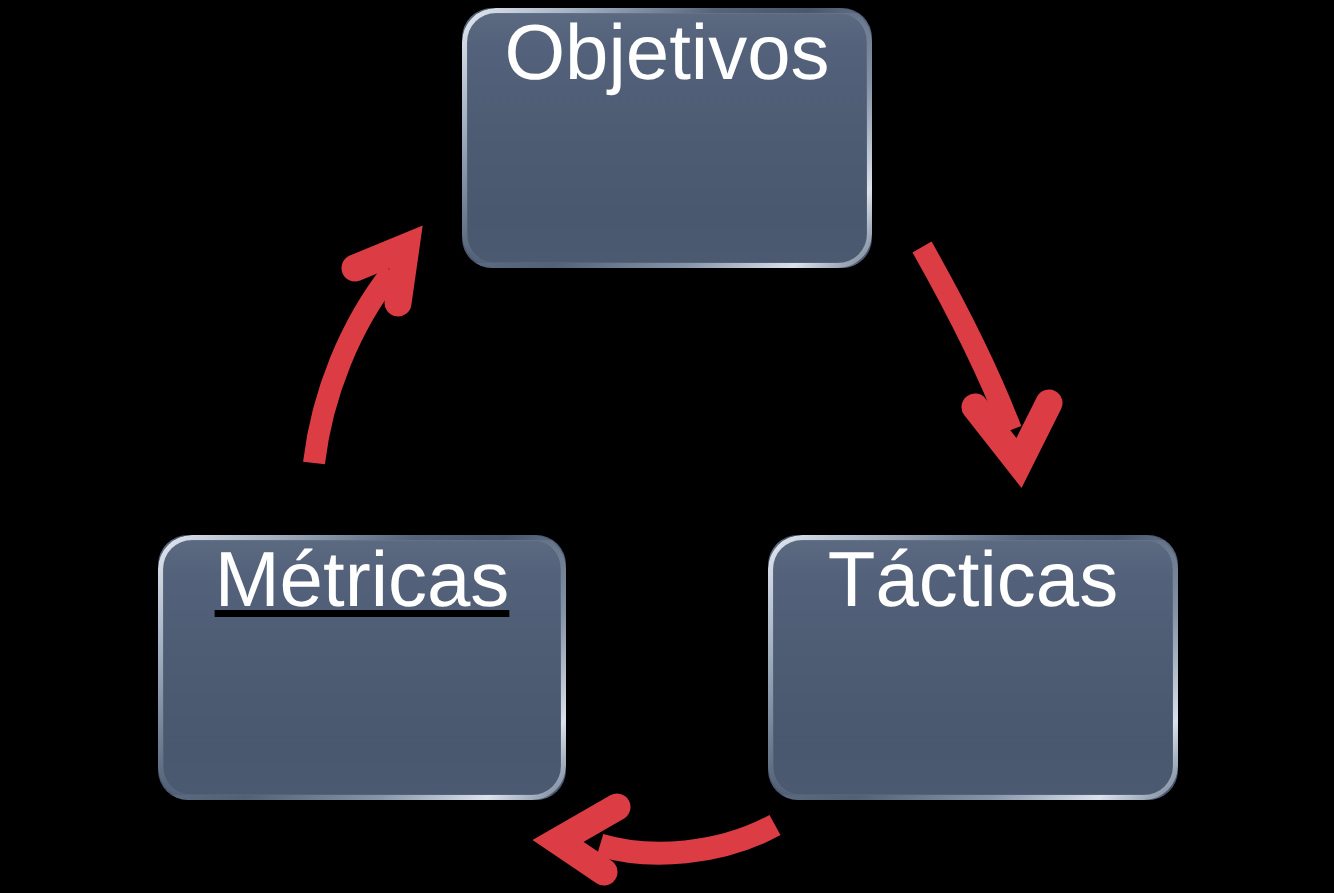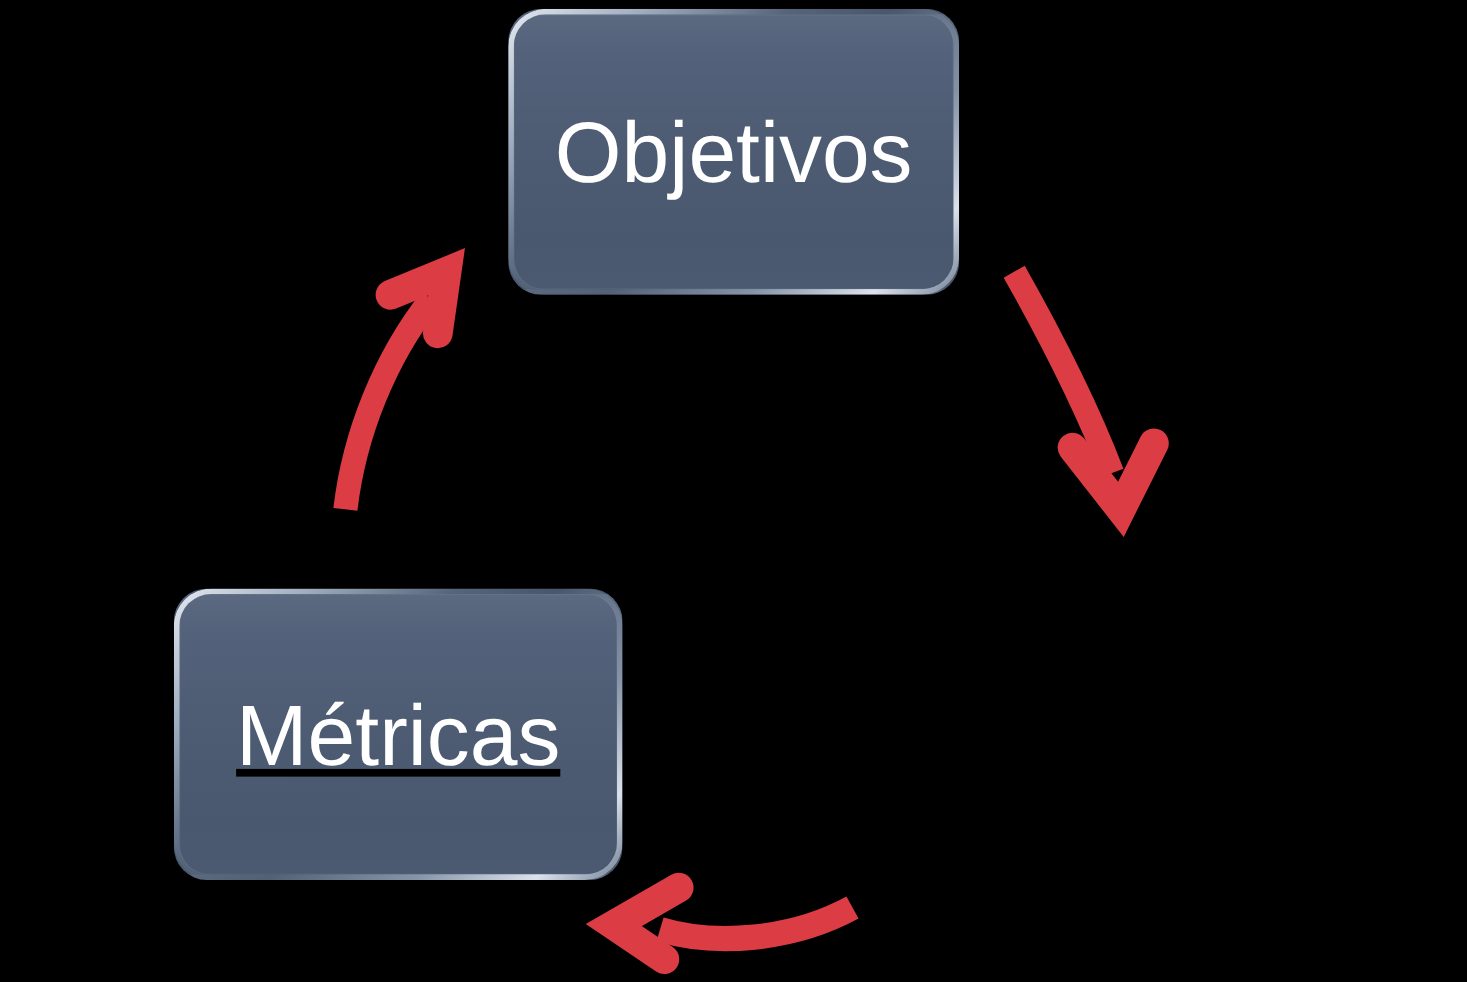--- a/index.html
+++ b/index.html
@@ -15,21 +15,20 @@
     position: relative;
     width: 1334px;
     height: 893px;
     background: #000000;
     overflow: hidden;
   }
   .node {
     position: absolute;
     box-sizing: border-box;
     display: flex;
-    align-items: center;
     justify-content: center;
     border-radius: 30px;
     background:
       linear-gradient(180deg,
         #5b6a81 0%,
         #53627a 14%,
         #4d5c73 48%,
         #49586f 82%,
         #4b5a71 100%);
     border: 5px solid transparent;
@@ -132,18 +131,21 @@
                C 322,395 350,325 392,272" fill="none" stroke="#DC3D45" stroke-width="22" stroke-linecap="butt"></path>
 
       <path d="M 355,268 L 406,247 L 398,303" fill="none" stroke="#DC3D45" stroke-width="27" stroke-linecap="round" stroke-linejoin="miter"></path>
     </g>
   </svg>
 
   <div class="node" id="node-objetivos">
     <span class="node-label">Objetivos</span>
   </div>
 
+  <div class="node" id="node-tacticas">
+    <span class="node-label">Tácticas</span>
+  </div>
 
   <div class="node" id="node-metricas">
     <span class="node-label">Métricas</span>
   </div>
 
 </div>
 
 </body></html>

